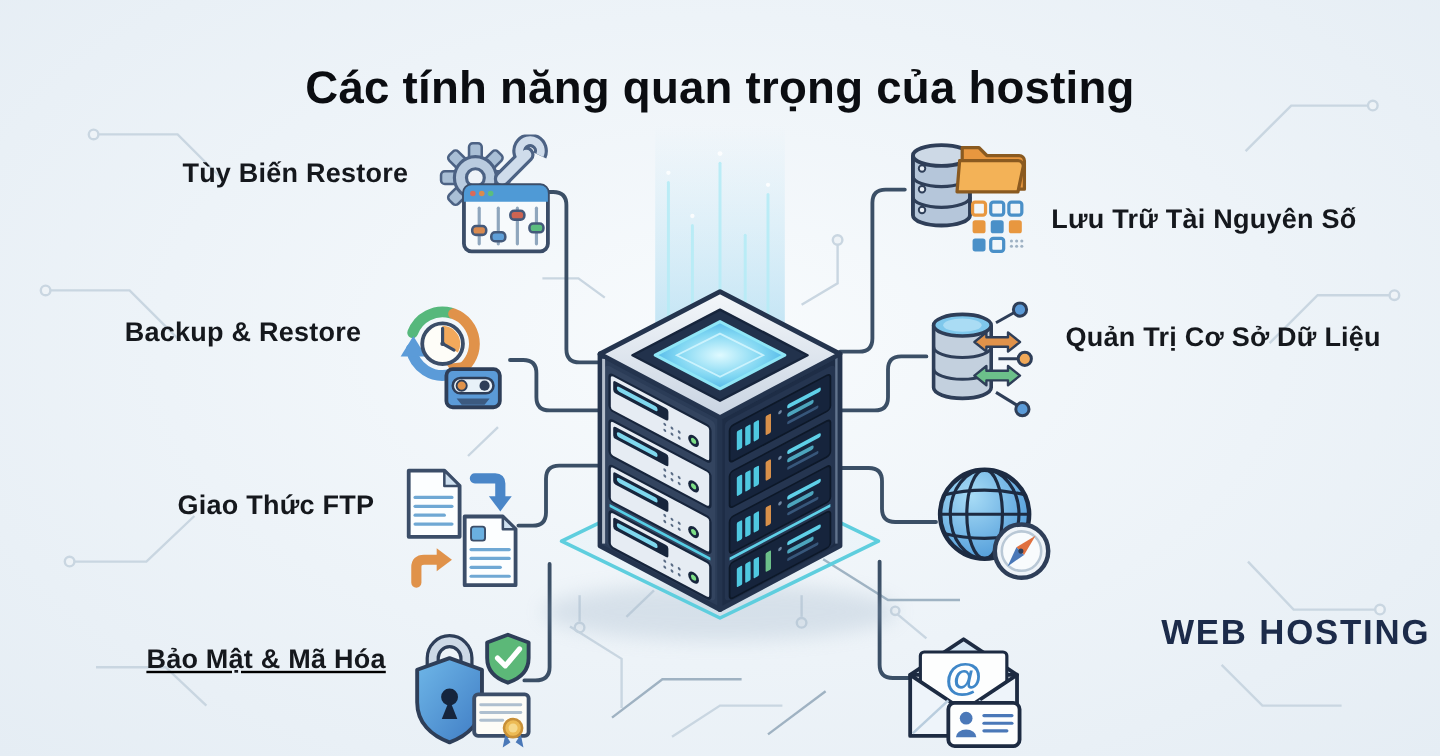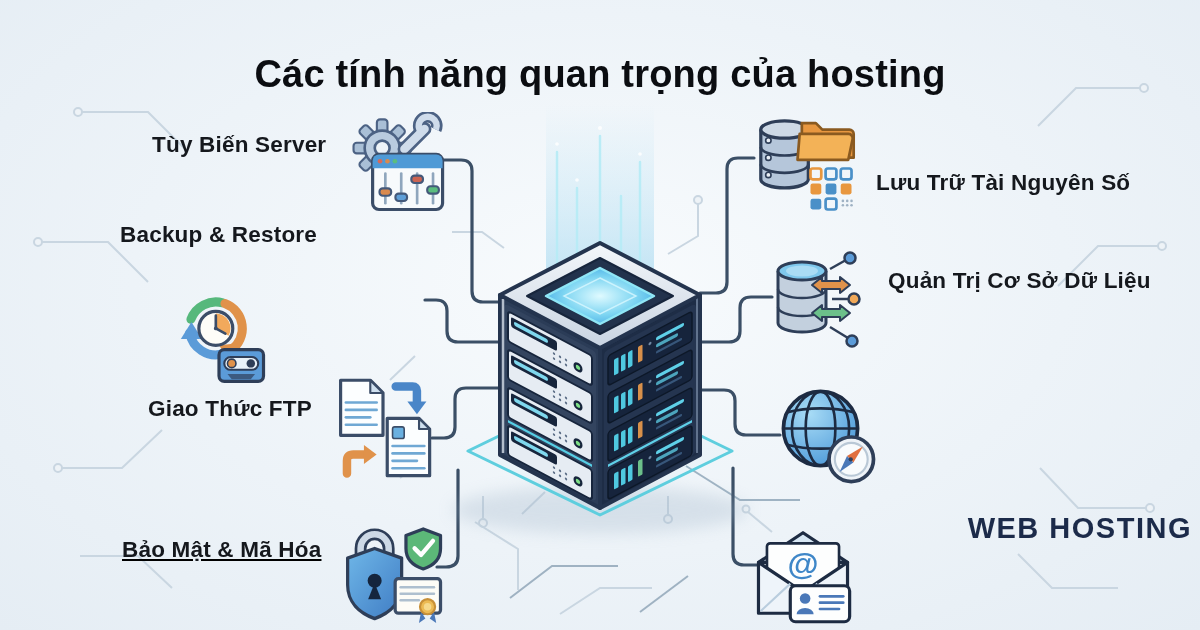--- a/index.html
+++ b/index.html
@@ -247,21 +247,21 @@
       <polygon points="600,243 700,295 600,348 500,295" fill="url(#topFaceG)" stroke="#24344e" stroke-width="4" stroke-linejoin="round"></polygon>
       <polygon points="600,258 673,296 600,334 527,296" fill="#22324c" stroke="#17253c" stroke-width="2" stroke-linejoin="round"></polygon>
       <polygon points="600,268 654,296 600,324 546,296" fill="url(#glowG)" stroke="#8fe6f6" stroke-width="2.5" stroke-linejoin="round"></polygon>
       <polygon points="600,278 636,296 600,314 564,296" fill="none" stroke="#d8f8ff" stroke-width="1.5" opacity="0.8"></polygon>
     </g>
   </svg>
 
   <div class="title">Các tính năng quan trọng của hosting</div>
 
   <div class="feat" style="left:152px; top:110px;">
-    <span class="f-label">Tùy Biến Server</span>
+    <span class="f-label">Tùy Biến Restore</span>
     <svg class="f-icon" width="106" height="106" viewBox="0 0 100 100">
       <g transform="translate(36,34)">
         <g fill="#a9bfd6" stroke="#4c6284" stroke-width="2">
           <rect x="-5" y="-27" width="10" height="14" rx="3"></rect>
           <rect x="-5" y="-27" width="10" height="14" rx="3" transform="rotate(45)"></rect>
           <rect x="-5" y="-27" width="10" height="14" rx="3" transform="rotate(90)"></rect>
           <rect x="-5" y="-27" width="10" height="14" rx="3" transform="rotate(135)"></rect>
           <rect x="-5" y="-27" width="10" height="14" rx="3" transform="rotate(180)"></rect>
           <rect x="-5" y="-27" width="10" height="14" rx="3" transform="rotate(225)"></rect>
           <rect x="-5" y="-27" width="10" height="14" rx="3" transform="rotate(270)"></rect>
@@ -289,21 +289,21 @@
             <path d="M84,58 V86"></path>
         </g>
         <rect x="33.5" y="72" width="11" height="7" rx="3" fill="#d98a4f" stroke="#44597a" stroke-width="2"></rect>
         <rect x="48.5" y="77" width="11" height="7" rx="3" fill="#5f9fd8" stroke="#44597a" stroke-width="2"></rect>
         <rect x="63.5" y="60" width="11" height="7" rx="3" fill="#cc6452" stroke="#44597a" stroke-width="2"></rect>
         <rect x="78.5" y="70" width="11" height="7" rx="3" fill="#5bbd7f" stroke="#44597a" stroke-width="2"></rect>
       </g>
     </svg>
   </div>
 
-  <div class="feat" style="left:120px; top:242px;flex-direction:column;">
+  <div class="feat" style="left:104px; top:242px;">
     <span class="f-label">Backup &amp; Restore</span>
     <svg class="f-icon" width="106" height="106" viewBox="0 0 100 100">
       <g fill="none" stroke-width="8.5" stroke-linecap="round">
         <path d="M23.5,31.4 A25,25 0 0 1 53.5,15.9" stroke="#56b87c"></path>
         <path d="M55.6,16.5 A25,25 0 0 1 61.3,60.5" stroke="#e0924a"></path>
         <path d="M53.5,64.1 A25,25 0 0 1 22.4,44.3" stroke="#5b9bd8"></path>
       </g>
       <polygon points="50,56 68,54 58,68" fill="#e0924a"></polygon>
       <polygon points="24,34 14,50 34,50" fill="#5b9bd8"></polygon>
       <g>
@@ -315,21 +315,21 @@
       <g>
         <rect x="50" y="60" width="42" height="30" rx="5" fill="#5b9bd8" stroke="#2e3e58" stroke-width="3"></rect>
         <rect x="55" y="67" width="32" height="12" rx="6" fill="#e8f1f8" stroke="#2e3e58" stroke-width="2"></rect>
         <circle cx="62" cy="73" r="4" fill="#e0924a" stroke="#2e3e58" stroke-width="1.5"></circle>
         <circle cx="80" cy="73" r="4" fill="#2e3e58"></circle>
         <path d="M58,83 L84,83 L80,88 L62,88 Z" fill="#3c5a80"></path>
       </g>
     </svg>
   </div>
 
-  <div class="feat" style="left:148px; top:374px;">
+  <div class="feat" style="left:148px; top:386px;">
     <span class="f-label">Giao Thức FTP</span>
     <svg class="f-icon" width="106" height="106" viewBox="0 0 100 100">
       <g>
         <path d="M10,4 H38 L50,16 V56 H10 Z" fill="#fcfeff" stroke="#3b4d68" stroke-width="3" stroke-linejoin="round"></path>
         <path d="M38,4 L38,16 H50 Z" fill="#cfe0ef" stroke="#3b4d68" stroke-width="2" stroke-linejoin="round"></path>
         <g stroke="#6fa8d4" stroke-width="2.5" stroke-linecap="round">
           <path d="M15,25 H44"></path>
             <path d="M15,32 H44"></path>
             <path d="M15,39 H38"></path>
             <path d="M15,46 H44"></path>

